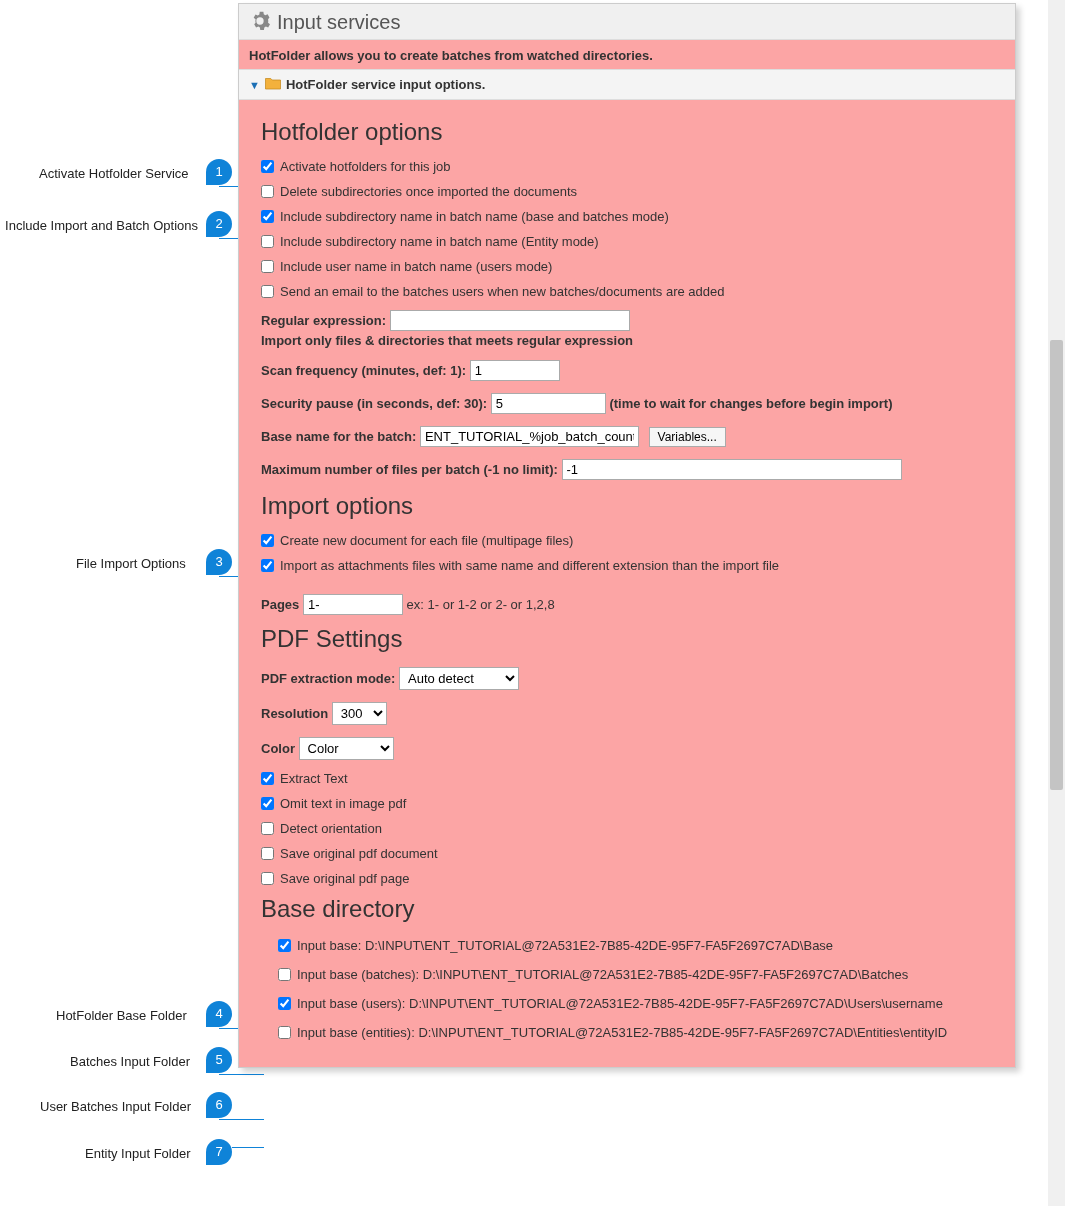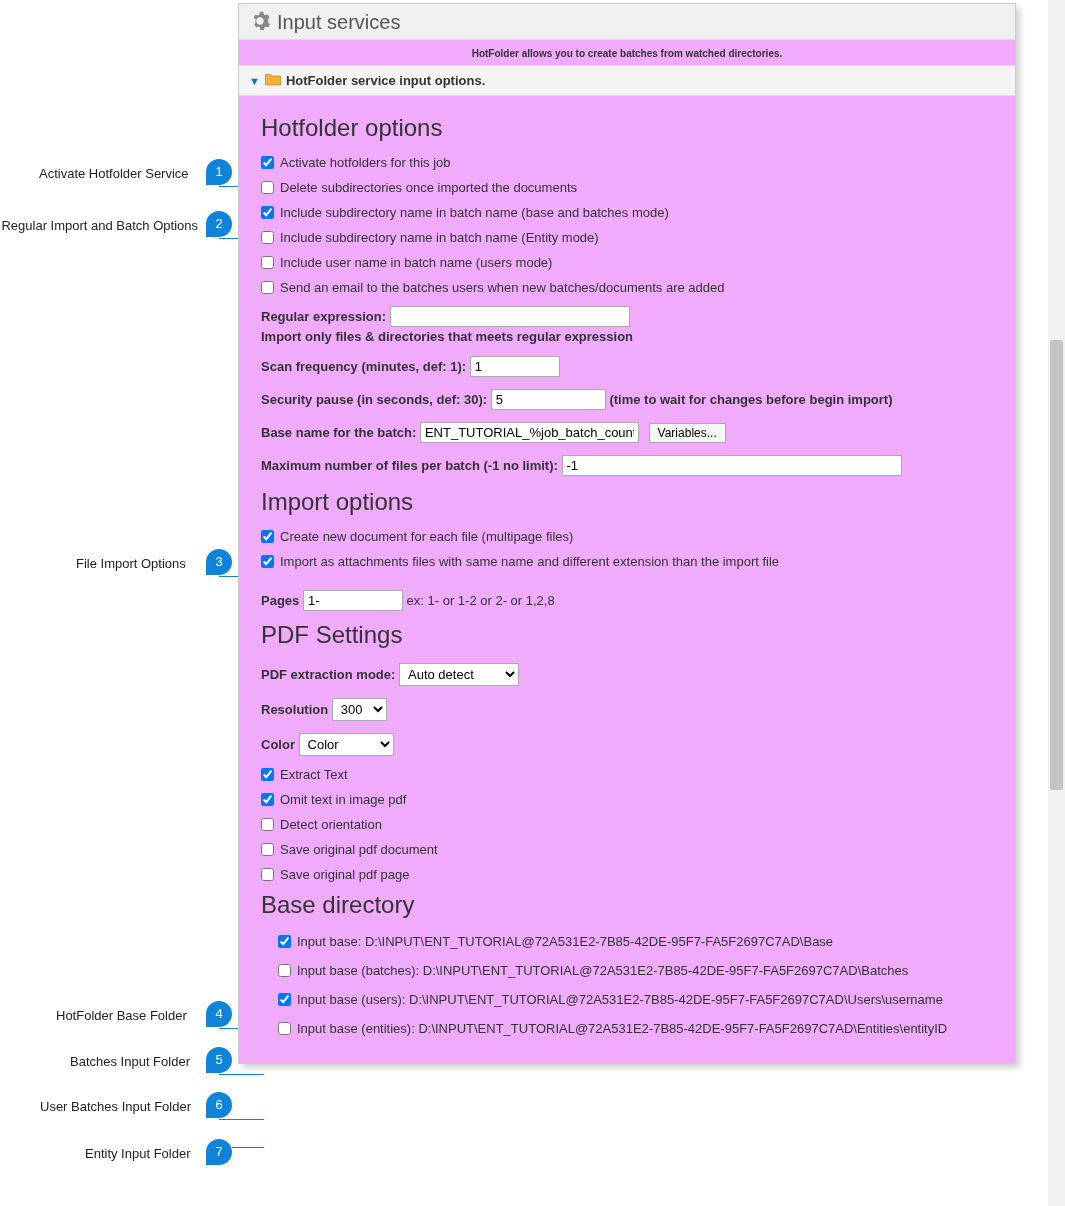--- a/index.html
+++ b/index.html
@@ -47,21 +47,21 @@
     background: #0f83d8;
   }
   
   .panel {
     position: absolute;
     left: 238px;
     top: 3px;
     width: 778px;
     border: 1px solid #ccc;
     box-shadow: 4px 4px 6px rgba(0,0,0,0.18);
-    background: #f0abfc;
+    background: #fca5a5;
   }
   .panel-header {
     background: #f0f0f0;
     padding: 6px 10px 4px 10px;
     border-bottom: 1px solid #ddd;
     display: flex;
     align-items: center;
   }
   .gear-icon {
     display: inline-block;
@@ -70,22 +70,21 @@
   }
   .panel-title {
     font-size: 20px;
     color: #555;
     font-weight: normal;
   }
   .panel-sub {
     padding: 8px 10px 6px 10px;
     font-weight: bold;
     color: #333;
-    font-size: 10px;
-    text-align: center;
+    font-size: 13px;
   }
   .panel-strip {
     background: #f4f4f4;
     border-top: 1px solid #ddd;
     border-bottom: 1px solid #ddd;
     padding: 5px 10px;
     display: flex;
     align-items: center;
   }
   .disclosure {
@@ -181,21 +180,21 @@
 </style>
 </head>
 <body>
 
 <div class="canvas">
 
   <span class="anno-label" style="top:166px; left:39px;">Activate Hotfolder Service</span>
   <span class="anno-bubble" style="top:159px; left:206px;">1</span>
   <div class="lead" style="top:186px; left:219px; width:44px;"></div>
 
-  <span class="anno-label" style="top:218px; left:0px; width:198px;">Regular Import and Batch Options</span>
+  <span class="anno-label" style="top:218px; left:0px; width:198px;">Include Import and Batch Options</span>
   <span class="anno-bubble" style="top:211px; left:206px;">2</span>
   <div class="lead" style="top:238px; left:219px; width:44px;"></div>
 
   <span class="anno-label" style="top:556px; left:76px;">File Import Options</span>
   <span class="anno-bubble" style="top:549px; left:206px;">3</span>
   <div class="lead" style="top:576px; left:219px; width:44px;"></div>
 
   <span class="anno-label" style="top:1008px; left:56px;">HotFolder Base Folder</span>
   <span class="anno-bubble" style="top:1001px; left:206px;">4</span>
   <div class="lead" style="top:1028px; left:219px; width:45px;"></div>

